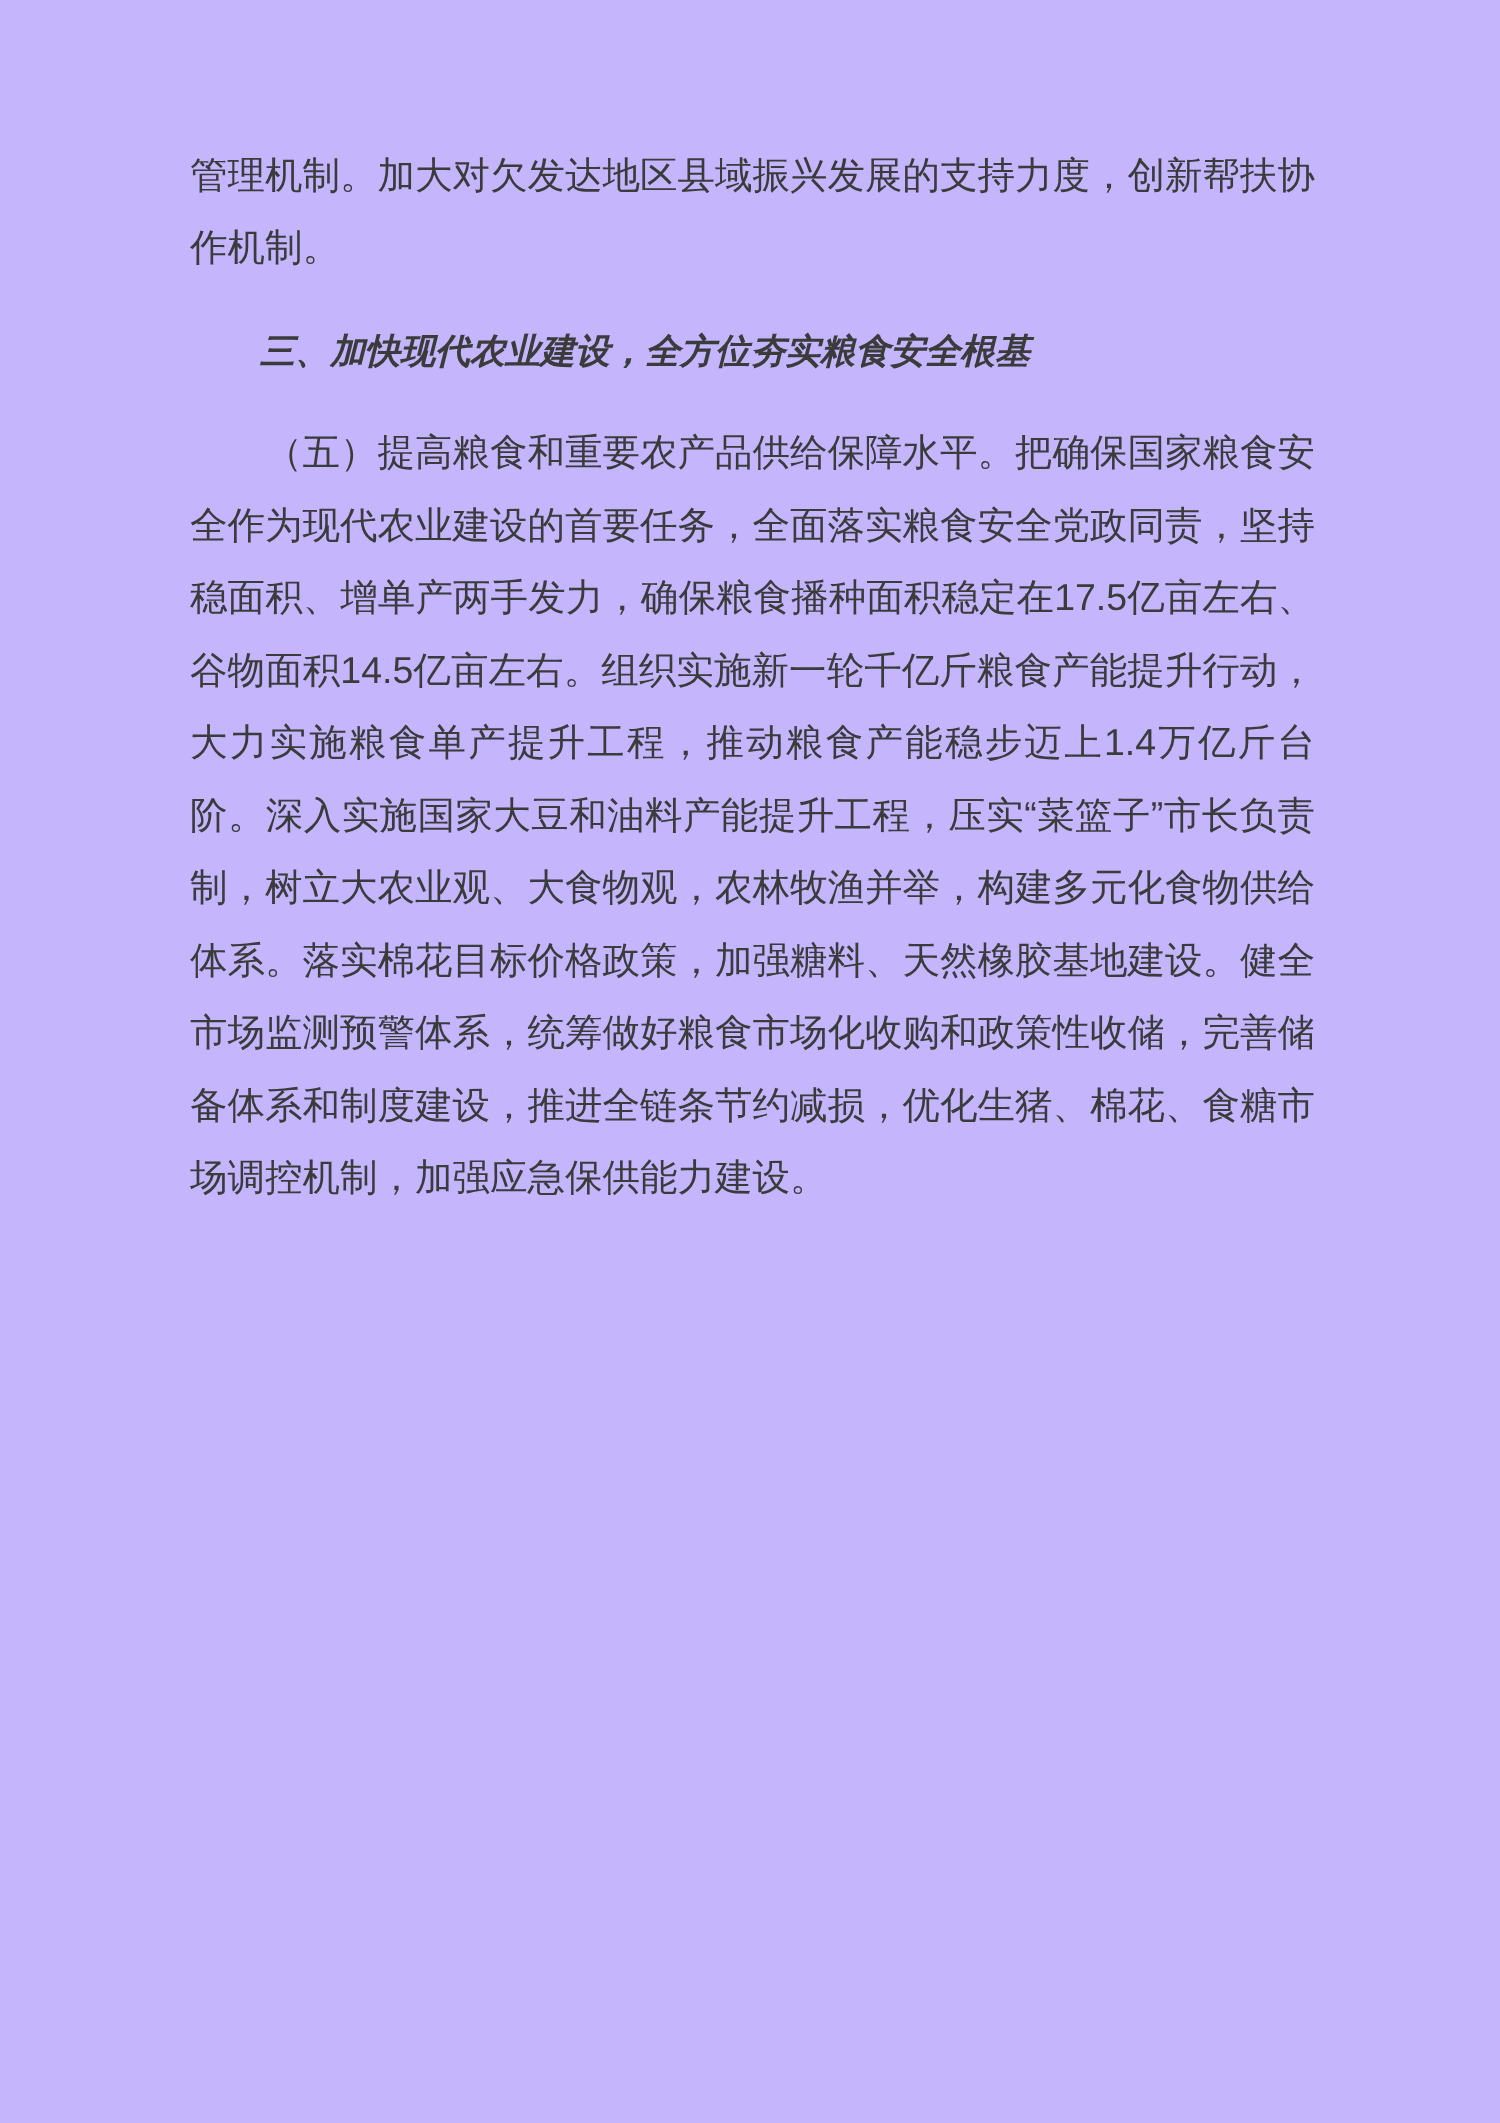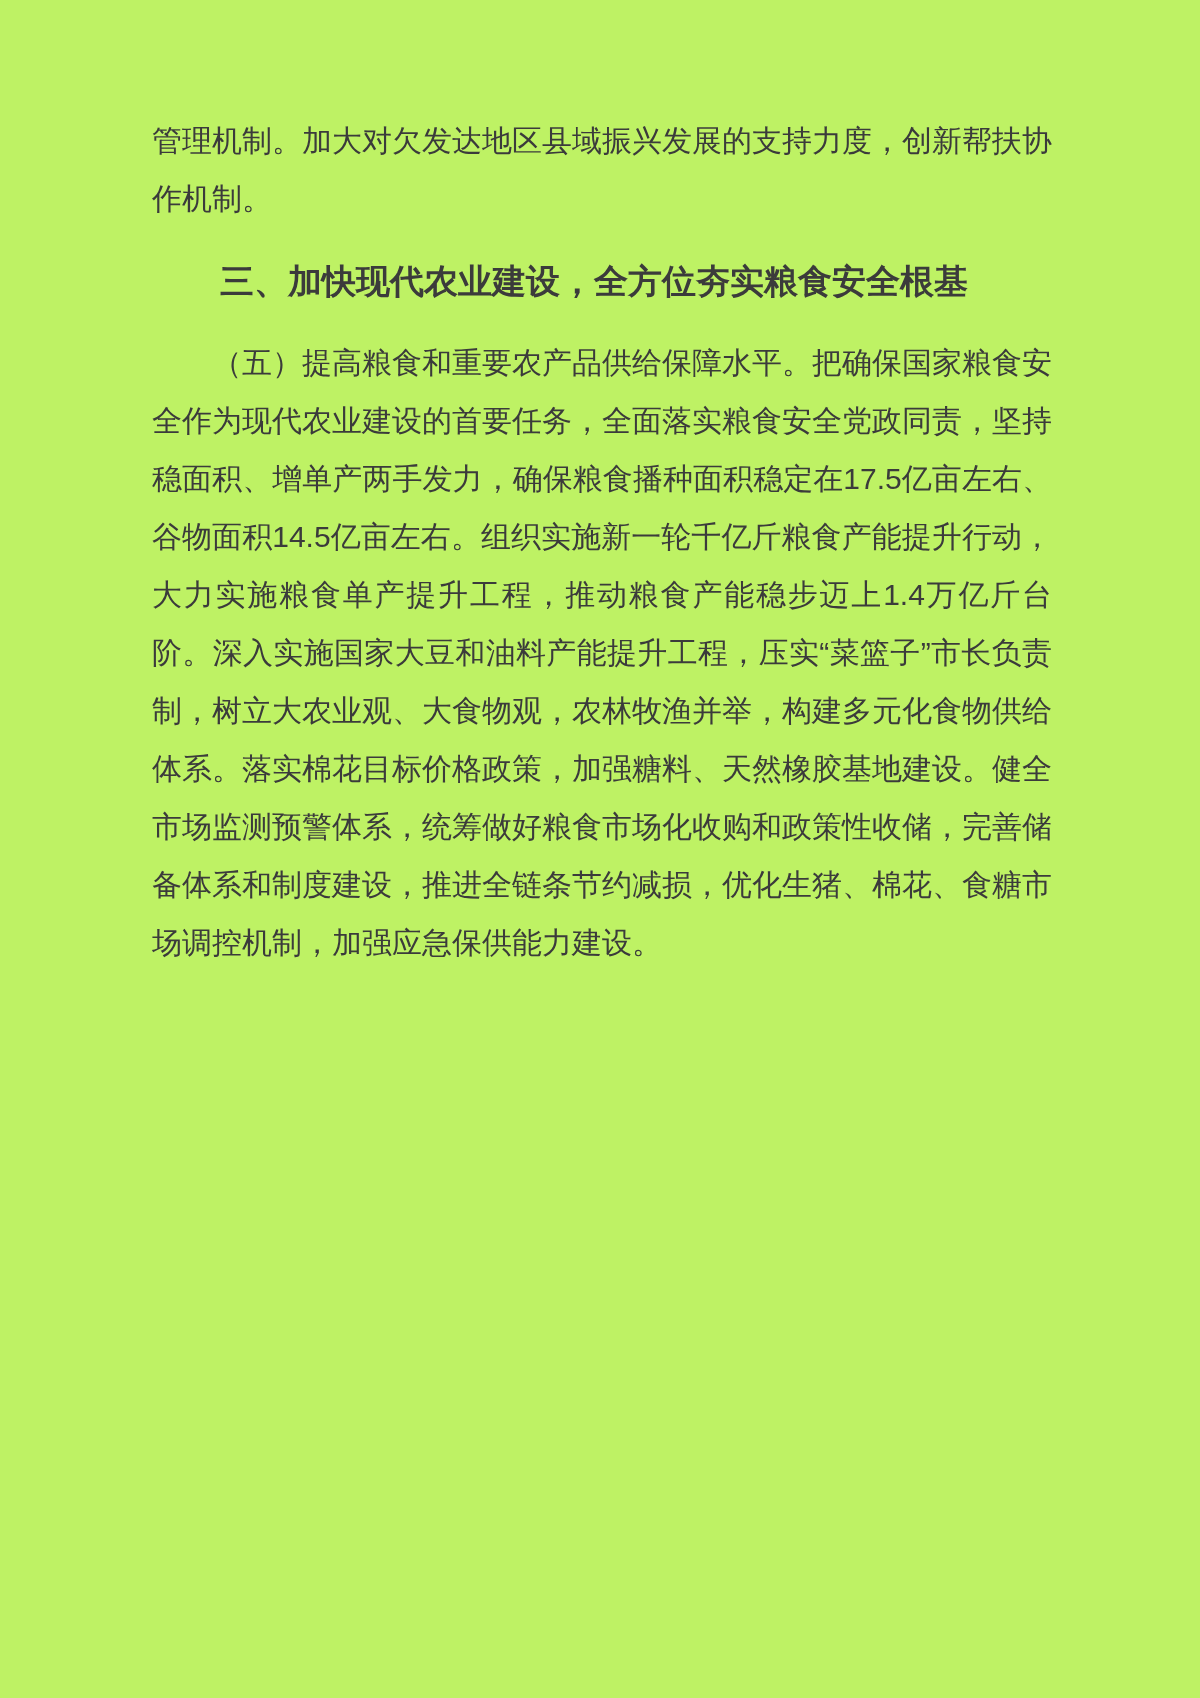--- a/index.html
+++ b/index.html
@@ -4,45 +4,46 @@
 <style>
   html, body {
     margin: 0;
     padding: 0;
     background: #ffffff;
   }
   .page {
     position: relative;
     width: 1200px;
     height: 1698px;
-    background: #bef264;
+    background: #c4b5fd;
     box-sizing: border-box;
     padding: 112px 148px 0 152px;
     font-family: "Liberation Sans", "DejaVu Sans", sans-serif;
     color: #3b3b3b;
     overflow: hidden;
   }
   .para {
     font-size: 30px;
     line-height: 58px;
     text-align: justify;
     margin: 0 0 24px 0;
     text-indent: 2em;
     letter-spacing: 0;
     word-break: break-all;
   }
   .para.no-indent {
     text-indent: 0;
   }
   .section-heading {
-    font-size: 34px;
+    font-size: 28px;
     line-height: 58px;
     font-weight: bold;
     text-indent: 2em;
     margin: 8px 0 24px 0;
+    font-style: italic;
   }
 </style>
 </head>
 <body>
 
 <div class="page">
   <p class="para no-indent">管理机制。加大对欠发达地区县域振兴发展的支持力度，创新帮扶协作机制。</p>
 
   <h2 class="section-heading">三、加快现代农业建设，全方位夯实粮食安全根基</h2>
 

